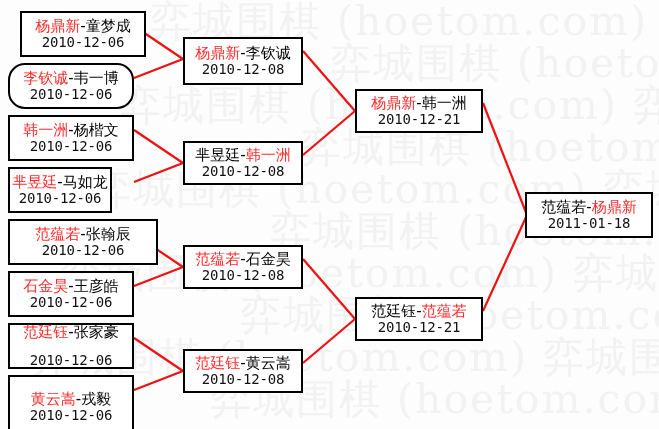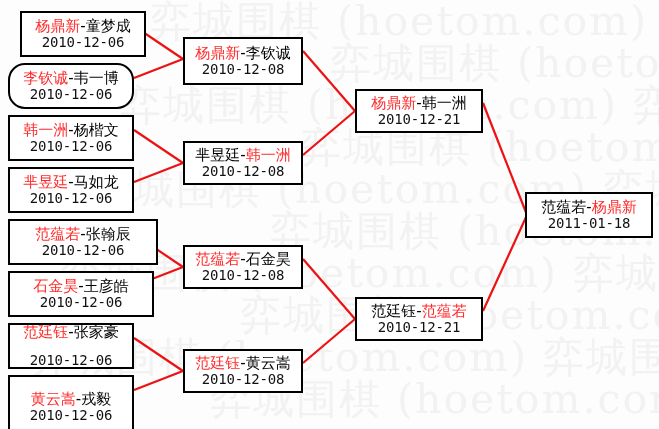--- a/index.html
+++ b/index.html
@@ -114,29 +114,29 @@
         <div class="match-date">2010-12-06</div>
       </div>
       <div class="match-box" style="left: 8px; top: 63px; width: 126px; height: 46px; border-color: rgb(0, 0, 0); border-radius: 17px;">
         <div class="match-players"><span class="winner" style="color: rgb(255, 42, 42);">李钦诚</span><span class="dash">-</span><span class="loser">韦一博</span></div>
         <div class="match-date">2010-12-06</div>
       </div>
       <div class="match-box" style="left: 8px; top: 115px; width: 126px; height: 46px; border-color: rgb(0, 0, 0);">
         <div class="match-players"><span class="winner" style="color: rgb(255, 42, 42);">韩一洲</span><span class="dash">-</span><span class="loser">杨楷文</span></div>
         <div class="match-date">2010-12-06</div>
       </div>
-      <div class="match-box" style="left: 8px; top: 167px; width: 126px; height: 46px; border-color: rgb(0, 0, 0);">
+      <div class="match-box" style="left: 8px; top: 167px; width: 104px; height: 46px; border-color: rgb(0, 0, 0);">
         <div class="match-players"><span class="winner" style="color: rgb(255, 42, 42);">芈昱廷</span><span class="dash">-</span><span class="loser">马如龙</span></div>
         <div class="match-date">2010-12-06</div>
       </div>
       <div class="match-box" style="left: 8px; top: 219px; width: 150px; height: 46px; border-color: rgb(0, 0, 0);">
         <div class="match-players"><span class="winner" style="color: rgb(255, 42, 42);">范蕴若</span><span class="dash">-</span><span class="loser">张翰辰</span></div>
         <div class="match-date">2010-12-06</div>
       </div>
-      <div class="match-box" style="left: 8px; top: 271px; width: 146px; height: 46px; border-color: rgb(0, 0, 0);">
+      <div class="match-box" style="left: 8px; top: 271px; width: 126px; height: 46px; border-color: rgb(0, 0, 0);">
         <div class="match-players"><span class="winner" style="color: rgb(255, 42, 42);">石金昊</span><span class="dash">-</span><span class="loser">王彦皓</span></div>
         <div class="match-date">2010-12-06</div>
       </div>
       <div class="match-box" style="left: 8px; top: 323px; width: 126px; height: 46px; border-color: rgb(0, 0, 0); gap: 11px;">
         <div class="match-players"><span class="winner" style="color: rgb(255, 42, 42);">范廷钰</span><span class="dash">-</span><span class="loser">张家豪</span></div>
         <div class="match-date">2010-12-06</div>
       </div>
       <div class="match-box" style="left: 8px; top: 375px; width: 126px; height: 64px; border-color: rgb(0, 0, 0);">
         <div class="match-players"><span class="winner" style="color: rgb(255, 42, 42);">黄云嵩</span><span class="dash">-</span><span class="loser">戎毅</span></div>
         <div class="match-date">2010-12-06</div>

